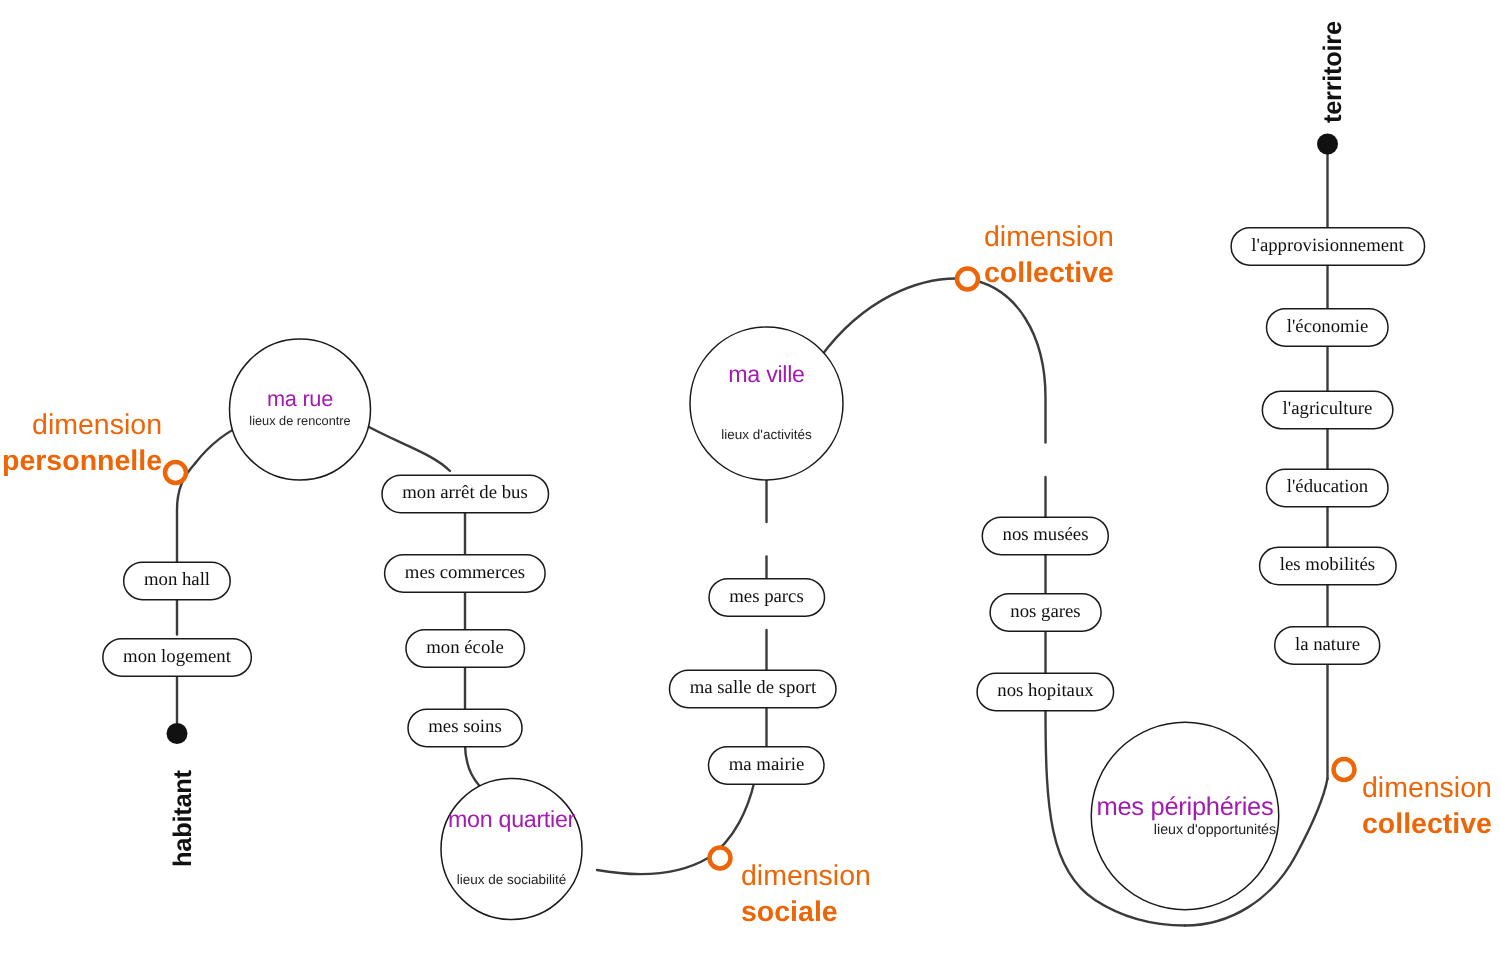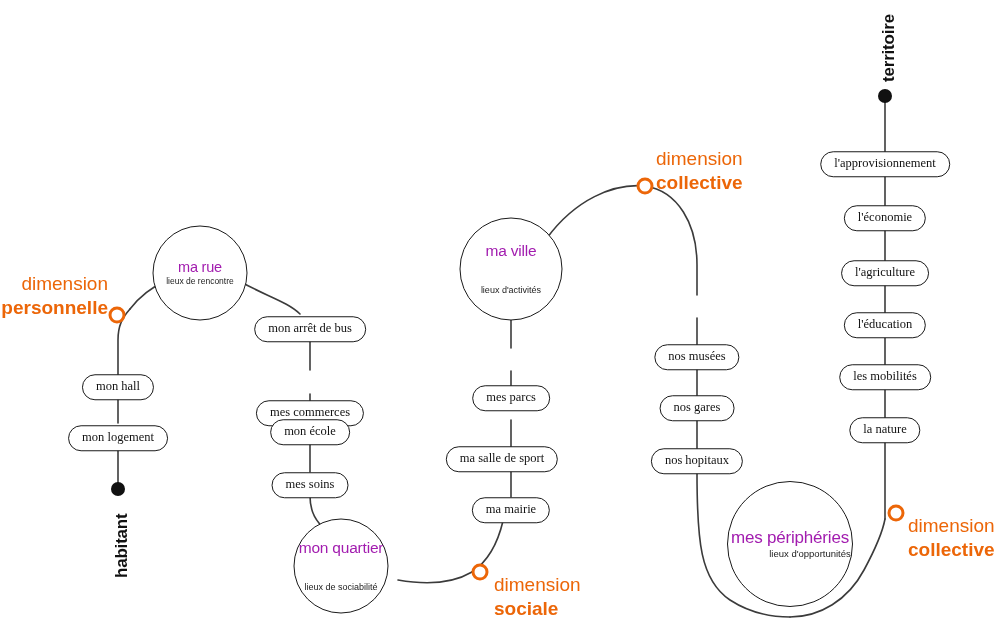--- a/index.html
+++ b/index.html
@@ -223,21 +223,21 @@
 
   <div class="hub h-lg" style="left:790px; top:544px; width:126px; height:126px;">
     <span class="hub-title">mes périphéries</span>
     <span class="hub-sub">lieux d'opportunités</span>
   </div>
 
   <div class="pill" style="left:118px; top:387px;">mon hall</div>
   <div class="pill" style="left:118px; top:438px;">mon logement</div>
 
   <div class="pill" style="left:310px; top:329px;">mon arrêt de bus</div>
-  <div class="pill" style="left:310px; top:382px;margin-top:31px;">mes commerces</div>
+  <div class="pill" style="left:310px; top:382px;">mes commerces</div>
   <div class="pill" style="left:310px; top:432px;">mon école</div>
   <div class="pill" style="left:310px; top:485px;">mes soins</div>
 
   <div class="pill" style="left:511px; top:360px;margin-top:38px;">mes parcs</div>
   <div class="pill" style="left:502px; top:459px;">ma salle de sport</div>
   <div class="pill" style="left:511px; top:510px;">ma mairie</div>
 
   <div class="pill" style="left:697px; top:357px;">nos musées</div>
   <div class="pill" style="left:697px; top:408px;">nos gares</div>
   <div class="pill" style="left:697px; top:461px;">nos hopitaux</div>

